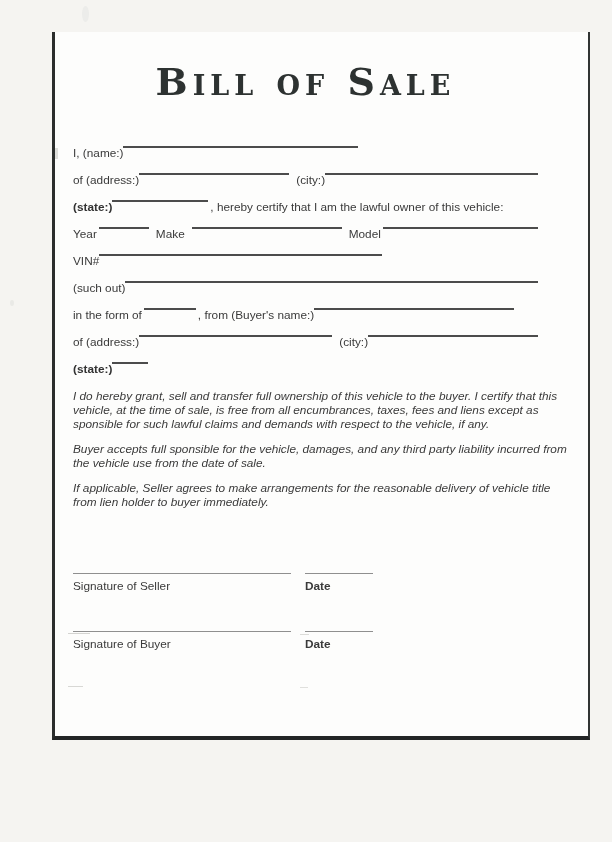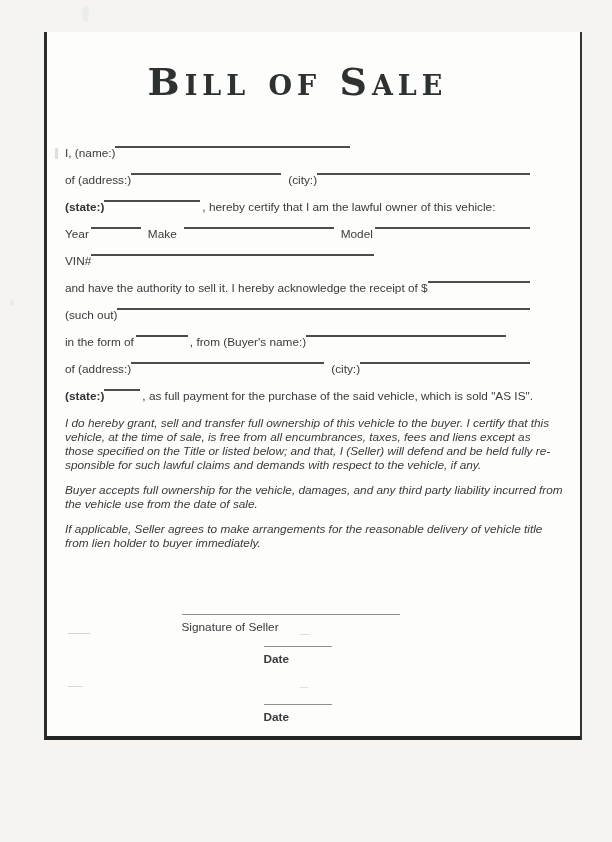--- a/index.html
+++ b/index.html
@@ -8,21 +8,21 @@
     background:#f5f4f1;
     font-family:"Liberation Sans", sans-serif;
     color:#373737;
     position:relative;
     overflow:hidden;
   }
   .page{position:absolute;inset:0;}
   
   .form-box{
     position:absolute;
-    left:44px;top:32px;
+    left:52px;top:32px;
     width:538px;height:708px;
     box-sizing:border-box;
     background:#fdfdfc;
     border-left:3px solid #2b2d2c;
     border-right:2px solid #313433;
     border-bottom:4px solid #232525;
     padding:0 50px 0 18px;
   }
   .title{
     margin:28px 0 0 0;
@@ -59,21 +59,21 @@
   .ms{margin-left:2px;}
   .clauses{margin-top:0;font-style:italic;}
   .clause{margin-bottom:11px;}
   .clause-line{
     font-size:11.8px;
     line-height:14px;
     white-space:nowrap;
     color:#3a3a3a;
   }
   .sig-section{margin-top:52px;}
-  .sig-row{display:flex;align-items:center;margin-top:26px;flex-direction:column;}
+  .sig-row{display:flex;align-items:flex-end;margin-top:26px;}
   .sig-row:first-child{margin-top:0;}
   .sig-col{width:218px;margin-right:14px;}
   .date-col{width:68px;font-weight:bold;}
   .sig-line{border-bottom:1px solid #8f8f8f;height:12px;}
   .sig-label{font-size:11.8px;line-height:14px;color:#3a3a3a;margin-top:5px;white-space:nowrap;}
   
   .artifact{position:absolute;background:#d4d4d1;}
   .a1{left:68px;top:633px;width:22px;height:1px;}
   .a2{left:300px;top:634px;width:9px;height:1px;background:#dcdcd9;}
   .a3{left:68px;top:686px;width:15px;height:1px;background:#d8d8d5;}
@@ -118,24 +118,20 @@
         <span class="blank ml" style="width:150px"></span>
         <span class="lbl ml">Model</span>
         <span class="blank grow ms"></span>
       </div>
 
       <div class="row">
         <span class="lbl">VIN#</span>
         <span class="blank" style="width:283px"></span>
       </div>
 
-      <div class="row">
-        <span class="lbl">and have the authority to sell it. I hereby acknowledge the receipt of $</span>
-        <span class="blank grow"></span>
-      </div>
 
       <div class="row">
         <span class="lbl">(such out)</span>
         <span class="blank grow"></span>
       </div>
 
       <div class="row">
         <span class="lbl">in the form of</span>
         <span class="blank ms" style="width:52px"></span>
         <span class="lbl ms">, from (Buyer's name:)</span>
@@ -145,35 +141,33 @@
       <div class="row">
         <span class="lbl">of (address:)</span>
         <span class="blank" style="width:193px"></span>
         <span class="lbl ml">(city:)</span>
         <span class="blank grow"></span>
       </div>
 
       <div class="row">
         <span class="lbl b">(state:)</span>
         <span class="blank" style="width:36px"></span>
-        <span class="lbl ms">, as full payment for the purchase of the said vehicle, which is sold "AS IS".</span>
       </div>
 
 
     </div>
 
     <div class="clauses">
       <div class="clause">
         <div class="clause-line">I do hereby grant, sell and transfer full ownership of this vehicle to the buyer. I certify that this</div>
         <div class="clause-line">vehicle, at the time of sale, is free from all encumbrances, taxes, fees and liens except as</div>
-        <div class="clause-line">those specified on the Title or listed below; and that, I (Seller) will defend and be held fully re-</div>
         <div class="clause-line">sponsible for such lawful claims and demands with respect to the vehicle, if any.</div>
       </div>
       <div class="clause">
-        <div class="clause-line">Buyer accepts full ownership for the vehicle, damages, and any third party liability incurred from</div>
+        <div class="clause-line">Buyer accepts full sponsible for the vehicle, damages, and any third party liability incurred from</div>
         <div class="clause-line">the vehicle use from the date of sale.</div>
       </div>
       <div class="clause">
         <div class="clause-line">If applicable, Seller agrees to make arrangements for the reasonable delivery of vehicle title</div>
         <div class="clause-line">from lien holder to buyer immediately.</div>
       </div>
     </div>
 
     <div class="sig-section">
 
@@ -182,20 +176,24 @@
           <div class="sig-line"></div>
           <div class="sig-label">Signature of Seller</div>
         </div>
         <div class="date-col">
           <div class="sig-line"></div>
           <div class="sig-label">Date</div>
         </div>
       </div>
 
       <div class="sig-row">
+        <div class="sig-col">
+          <div class="sig-line"></div>
+          <div class="sig-label">Signature of Buyer</div>
+        </div>
         <div class="date-col">
           <div class="sig-line"></div>
           <div class="sig-label">Date</div>
         </div>
       </div>
 
     </div>
 
   </div>
 

